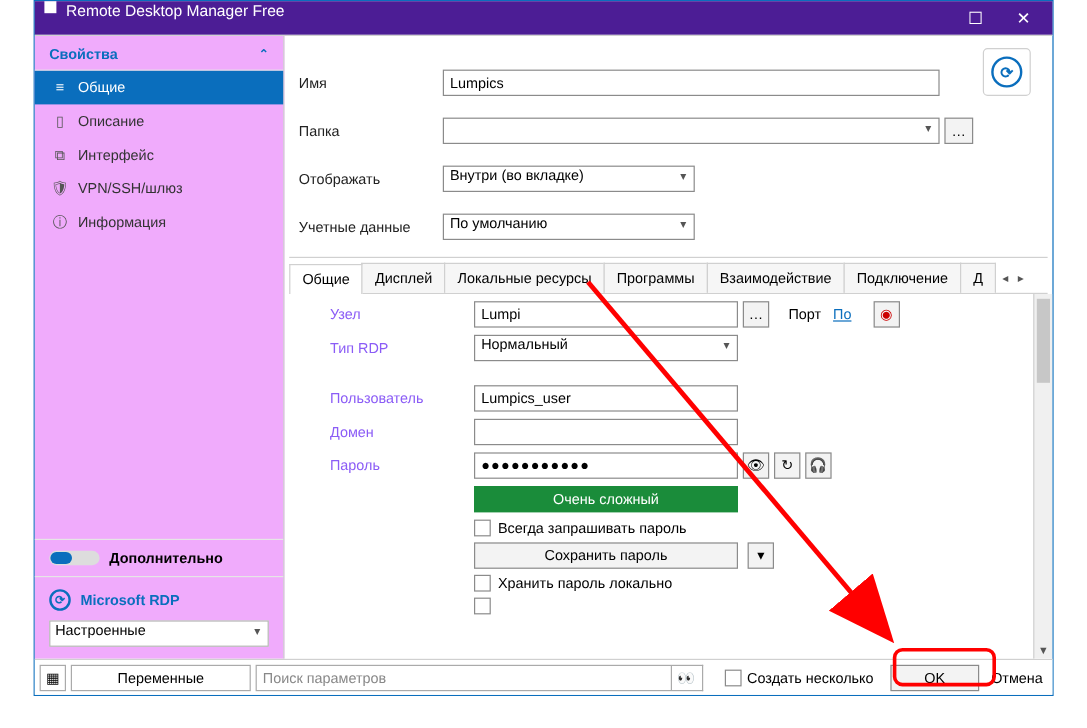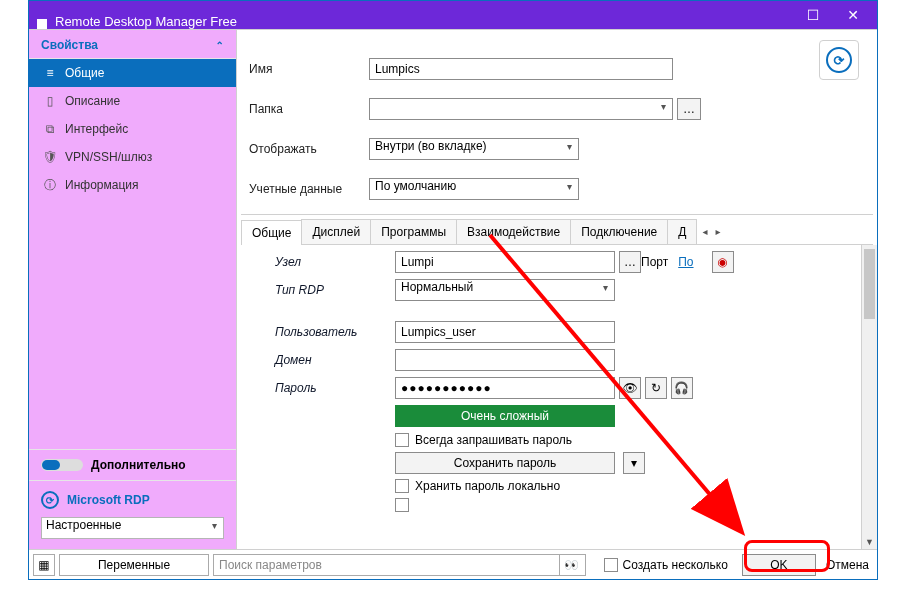--- a/index.html
+++ b/index.html
@@ -1,19 +1,19 @@
 <!DOCTYPE html>
 <html><head>
 <meta charset="utf-8">
 <style>
 * { box-sizing: border-box; margin: 0; padding: 0; font-family: "Segoe UI", Tahoma, sans-serif; font-size: 12px; }
 body { background: #fff; width: 906px; height: 607px; overflow: hidden; position: relative; }
 
 .window { position: absolute; left: 28px; top: 0; width: 850px; height: 580px; border: 1px solid #0a6ebd; background: #fff; display: flex; flex-direction: column; }
-.titlebar { height: 28px; background: #6d28d9; color: #fff; display: flex; align-items: flex-end; padding: 0 4px; }
+.titlebar { height: 28px; background: #4c1d95; color: #fff; display: flex; align-items: flex-start; padding: 0 4px; }
 .titlebar .tb-icon { width: 10px; height: 10px; background: #fff; margin: 0 8px 0 4px; }
 .titlebar .title { flex: 1; font-size: 13px; }
 .titlebar .win-btn { width: 40px; height: 28px; display: flex; align-items: center; justify-content: center; font-size: 14px; cursor: pointer; }
 
 .body { flex: 1; display: flex; min-height: 0; border-top: 1px solid #d0d0d0; }
 
 .sidebar { width: 208px; border-right: 1px solid #d0d0d0; display: flex; flex-direction: column; background: #f0abfc; }
 .sb-header { padding: 8px 12px 6px; font-weight: 600; color: #0a6ebd; font-size: 13px; display: flex; align-items: center; justify-content: space-between; border-bottom: 1px solid #e6e6e6; }
 .sb-item { display: flex; align-items: center; gap: 8px; padding: 7px 14px; cursor: pointer; color: #333; }
 .sb-item.active { background: #0a6ebd; color: #fff; }
@@ -25,45 +25,45 @@
 .sb-rdp { border-top: 1px solid #e6e6e6; padding: 10px 12px; }
 .sb-rdp-h { display:flex; align-items:center; gap:8px; font-weight:600; color:#0a6ebd; margin-bottom:8px; font-size: 13px; }
 .rdp-icon { width:18px; height:18px; border:2px solid #0a6ebd; border-radius:50%; display:inline-flex; align-items:center; justify-content:center; color:#0a6ebd; font-size:10px; font-weight:bold; }
 .rdp-select { width: 100%; height: 22px; border:1px solid #b5b5b5; padding: 0 4px; background:#fff; }
 
 .main { flex: 1; display: flex; flex-direction: column; min-width: 0; }
 .form-top { padding: 10px 12px 6px; position: relative; }
 .form-row { display: flex; align-items: center; margin-bottom: 6px; margin-top: 18px; }
 .form-row label { width: 120px; color: #222; }
 .ctrl { height: 22px; border: 1px solid #8b8b8b; padding: 0 5px; background: #fff; }
-.ctrl.wide { width: 304px; }
+.ctrl.wide { width: 414px; }
 .ctrl.med { width: 210px; }
 .browse-btn { width: 24px; height: 22px; border:1px solid #8b8b8b; margin-left: 4px; background: #f3f3f3; line-height:20px; text-align:center; cursor:pointer; }
 .sel { position: relative; }
 .sel::after { content:"▾"; position:absolute; right:6px; top:2px; color:#555; font-size:10px; }
 .logo { position:absolute; right:18px; top:10px; width:40px; height:40px; border:1px solid #d0d0d0; border-radius:4px; display:flex; align-items:center; justify-content:center; }
 .logo .rdp-icon { width: 26px; height: 26px; border-width: 2px; font-size: 13px; }
 
 .divider { height:1px; background:#d0d0d0; margin: 2px 4px 0; }
 
 .tabs { display:flex; align-items:stretch; border-bottom:1px solid #d0d0d0; margin: 4px 4px 0; }
 .tab { padding: 5px 10px; border:1px solid #d0d0d0; border-bottom:none; background:#f6f6f6; margin-right:-1px; cursor:pointer; white-space:nowrap; }
 .tab.active { background:#fff; position:relative; top:1px; }
 .tab-nav { display:flex; align-items:center; gap:4px; padding-left:4px; }
 .tab-arr { font-size:10px; color:#555; cursor:pointer; padding:2px; }
 
 .tab-body { flex:1; overflow:hidden; display:flex; }
 .tab-content { flex:1; padding: 6px 8px 6px; overflow-y:auto; overflow-x:hidden; }
 .irow { display:flex; align-items:center; margin-bottom:6px; }
-.irow label { width: 120px; color:#0f172a; margin-left: 30px; font-style: italic; }
+.irow label { width: 120px; color:#8b5cf6; margin-left: 30px; }
 .input { height:22px; border:1px solid #8b8b8b; background:#fff; padding:0 5px; }
 .input.w200 { width: 220px; }
 .btn-ico { width:22px; height:22px; border:1px solid #8b8b8b; background:#f3f3f3; margin-left:4px; display:inline-flex; align-items:center;justify-content:center; cursor:pointer; }
 .link { color:#0a6ebd; margin-left: 10px; cursor: pointer; text-decoration: underline; }
-.port-lbl { margin-left: 0; text-align: right; }
+.port-lbl { margin-left: 16px; text-align: right; }
 .pwdbar { width:220px; height:22px; background:#1a8c3a; color:#fff; text-align:center; line-height:22px; margin-left:0; }
 .chk { width:14px; height:14px; border:1px solid #8b8b8b; background:#fff; flex-shrink:0; }
 .chk-row { display:flex; align-items:flex-start; gap:6px; margin-bottom:5px; margin-left: 150px; }
 .save-btn { width:220px; height:22px; border:1px solid #8b8b8b; background:#f3f3f3; text-align:center; line-height:20px; }
 .vscroll { width:16px; background:#f0f0f0; border-left:1px solid #d0d0d0; position:relative; }
 .vscroll .thumb { position:absolute; left:2px; right:2px; top:4px; height:70px; background:#c7c7c7; }
 .vscroll .arr { position:absolute; left:0; right:0; height:14px; display:flex;align-items:center;justify-content:center; font-size:9px; color:#555; cursor:pointer; }
 .vscroll .arr.up { top:0; }
 .vscroll .arr.dn { bottom:0; }
 
@@ -157,20 +157,21 @@
           <label>Учетные данные</label>
           <div class="ctrl med sel"><span>По умолчанию</span></div>
         </div>
       </div>
 
       <div class="divider"></div>
 
       <div class="tabs">
         <div class="tab active"><span>Общие</span></div>
         <div class="tab"><span>Дисплей</span></div>
+        <div class="tab"><span>Локальные ресурсы</span></div>
         <div class="tab"><span>Программы</span></div>
         <div class="tab"><span>Взаимодействие</span></div>
         <div class="tab"><span>Подключение</span></div>
         <div class="tab"><span>Д</span></div>
         <div class="tab-nav">
           <span class="tab-arr">◂</span>
           <span class="tab-arr">▸</span>
         </div>
       </div>
 

